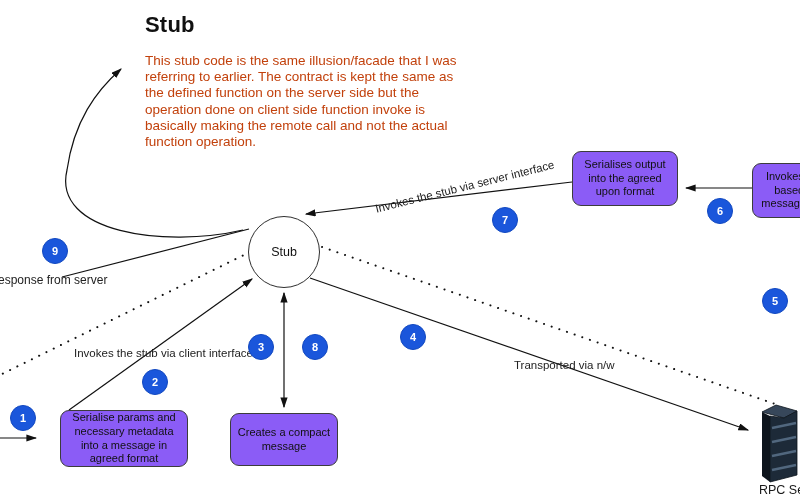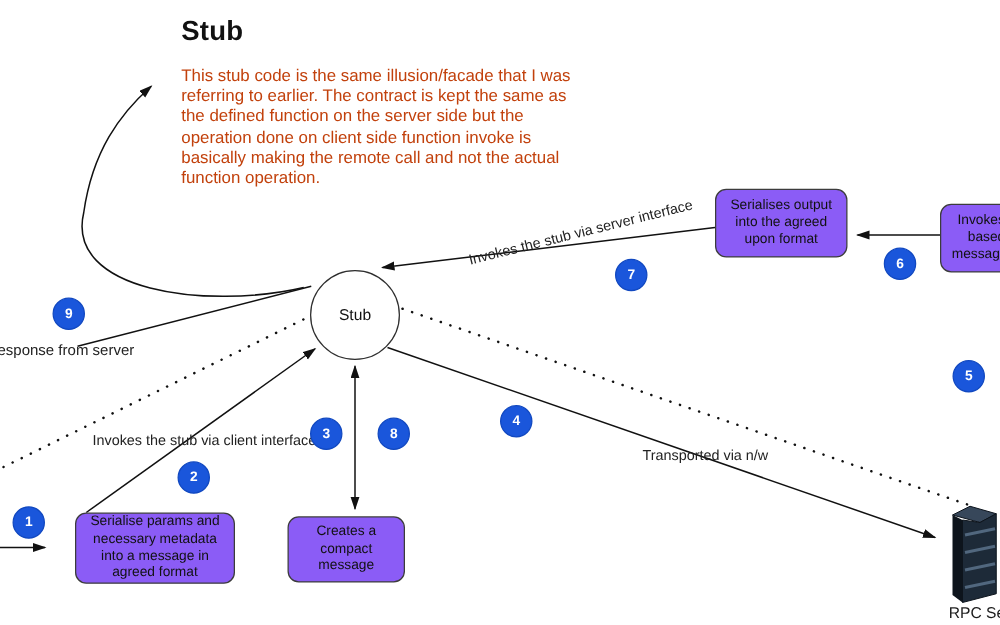--- a/index.html
+++ b/index.html
@@ -72,21 +72,21 @@
 <div class="abs title" style="left:145px;top:12px;">Stub</div>
 <div class="abs desc" style="left:145px;top:53px;">This stub code is the same illusion/facade that I was referring to earlier. The contract is kept the same as the defined function on the server side but the operation done on client side function invoke is basically making the remote call and not the actual function operation.</div>
 
 <div class="abs node-circle" style="left:248px;top:216px;">
   <span>Stub</span>
 </div>
 
 <div class="abs box" style="left:40px;top:410px;width:128px;height:57px;margin-left:20px;">
   <span>Serialise params and necessary metadata into a message in agreed format</span>
 </div>
-<div class="abs box" style="left:230px;top:413px;width:94px;height:53px;">
+<div class="abs box" style="left:230px;top:413px;width:108px;height:53px;">
   <span>Creates a compact message</span>
 </div>
 <div class="abs box" style="left:572px;top:151px;width:106px;height:55px;">
   <span>Serialises output into the agreed upon format</span>
 </div>
 <div class="abs box" style="left:752px;top:163px;width:108px;height:55px;">
   <span>Invokes the stub based on the message received</span>
 </div>
 
 <div class="abs edge-label rot" style="left:374px;top:203px;">Invokes the stub via server interface</div>

